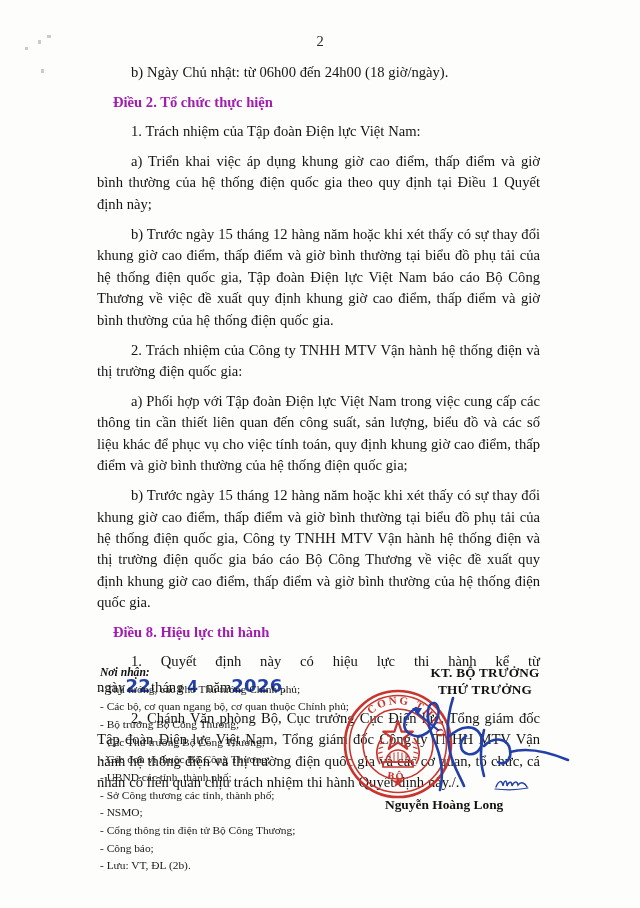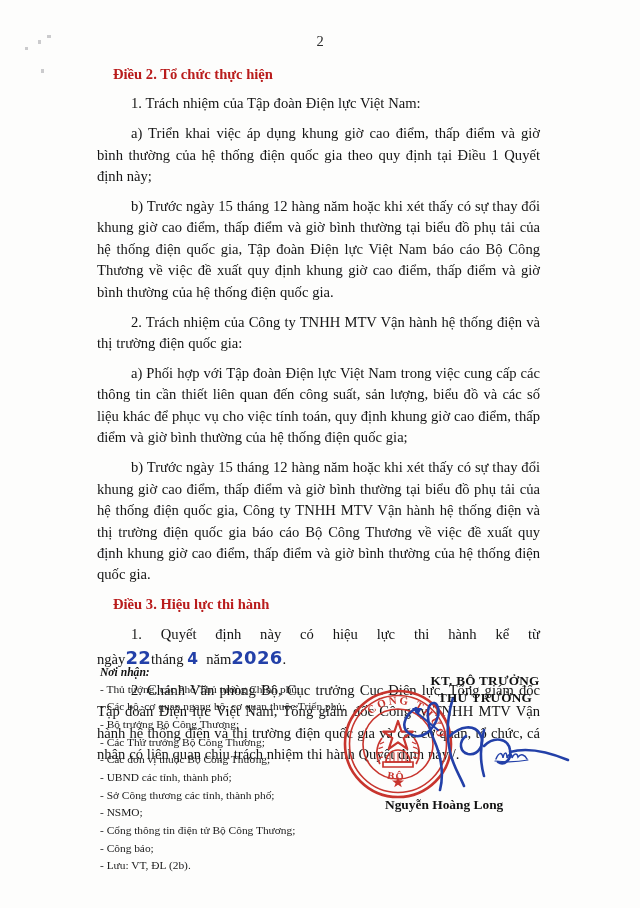--- a/index.html
+++ b/index.html
@@ -57,21 +57,21 @@
     color: #141414;
     word-spacing: .2px;
   }
 
   h3.heading {
     margin: 2px 0 8px 0;
     font-size: 14.6px;
     line-height: 1.45;
     font-weight: bold;
     text-indent: 16px;
-    color: #b91c1c;
+    color: #a21caf;
   }
 
   
   .ink {
     font-family: "DejaVu Sans", sans-serif;
     color: #2340a8;
     font-weight: 600;
     font-size: 18px;
     letter-spacing: .3px;
   }
@@ -116,21 +116,21 @@
   .recipients li {
     font-size: 11.4px;
     line-height: 1.55;
     color: #1a1a1a;
     white-space: nowrap;
   }
 
   .signblock {
     position: absolute;
     left: 385px;
-    top: 12px;
+    top: 4px;
     width: 200px;
     text-align: center;
   }
   .sign-line {
     font-size: 13.2px;
     font-weight: bold;
     letter-spacing: .25px;
     line-height: 1.32;
     color: #111111;
   }
@@ -170,31 +170,32 @@
 
   <div class="speck" style="left:25px;top:47px;width:3px;height:3px;"></div>
   <div class="speck" style="left:38px;top:40px;width:3px;height:4px;"></div>
   <div class="speck" style="left:47px;top:35px;width:4px;height:3px;"></div>
   <div class="speck" style="left:41px;top:69px;width:3px;height:4px;"></div>
 
   <div class="page-number">2</div>
 
   <div class="body-text">
 
+    <p class="para">b) Ngày Chủ nhật: từ 06h00 đến 24h00 (18 giờ/ngày).</p>
 
     <h3 class="heading">Điều 2. Tổ chức thực hiện</h3>
 
     <p class="para">1. Trách nhiệm của Tập đoàn Điện lực Việt Nam:</p>
     <p class="para">a) Triển khai việc áp dụng khung giờ cao điểm, thấp điểm và giờ bình thường của hệ thống điện quốc gia theo quy định tại Điều 1 Quyết định này;</p>
     <p class="para">b) Trước ngày 15 tháng 12 hàng năm hoặc khi xét thấy có sự thay đổi khung giờ cao điểm, thấp điểm và giờ bình thường tại biểu đồ phụ tải của hệ thống điện quốc gia, Tập đoàn Điện lực Việt Nam báo cáo Bộ Công Thương về việc đề xuất quy định khung giờ cao điểm, thấp điểm và giờ bình thường của hệ thống điện quốc gia.</p>
     <p class="para">2. Trách nhiệm của Công ty TNHH MTV Vận hành hệ thống điện và thị trường điện quốc gia:</p>
     <p class="para">a) Phối hợp với Tập đoàn Điện lực Việt Nam trong việc cung cấp các thông tin cần thiết liên quan đến công suất, sản lượng, biểu đồ và các số liệu khác để phục vụ cho việc tính toán, quy định khung giờ cao điểm, thấp điểm và giờ bình thường của hệ thống điện quốc gia;</p>
     <p class="para">b) Trước ngày 15 tháng 12 hàng năm hoặc khi xét thấy có sự thay đổi khung giờ cao điểm, thấp điểm và giờ bình thường tại biểu đồ phụ tải của hệ thống điện quốc gia, Công ty TNHH MTV Vận hành hệ thống điện và thị trường điện quốc gia báo cáo Bộ Công Thương về việc đề xuất quy định khung giờ cao điểm, thấp điểm và giờ bình thường của hệ thống điện quốc gia.</p>
 
-    <h3 class="heading">Điều 3. Hiệu lực thi hành</h3>
+    <h3 class="heading">Điều 8. Hiệu lực thi hành</h3>
 
     <p class="para">
       <span>1. Quyết định này có hiệu lực thi hành kể từ ngày</span><span class="ink">22</span><span>tháng</span>&nbsp;<span class="ink big">4</span>&nbsp;&nbsp;<span>năm</span><span class="ink">2026</span><span>.</span>
     </p>
 
     <p class="para"><span>2. Chánh Văn phòng Bộ, Cục trưởng Cục Điện lực, Tổng giám đốc Tập đoàn Điện lực Việt Nam, Tổng giám đốc Công ty TNHH MTV Vận hành hệ thống điện và thị trường điện quốc gia và các cơ quan, tổ chức, cá nhân có liên quan chịu trách nhiệm thi hành Quyết định này./.</span><span class="ink-flourish"><svg viewBox="0 0 38 14" width="38" height="14">
             <path d="M2 10 C5 3, 8 3, 9 9 C10 3, 13 2, 13 9 C15 4, 18 4, 18 9 C20 4, 23 4, 24 8 C27 4, 31 6, 33 10" fill="none" stroke="#2340a8" stroke-width="1.5" stroke-linecap="round"></path>
             <path d="M1 12 C10 13, 24 13, 34 11" fill="none" stroke="#2340a8" stroke-width="1.2" stroke-linecap="round"></path>
           </svg></span></p>
 
@@ -245,21 +246,21 @@
       <path d="M14 18 l10 0 l-4 7 Z" fill="#2340a8"></path>
     </svg>
   </div>
 
   <div class="footer">
 
     <div class="recipients">
       <div class="recipients-title">Nơi nhận:</div>
       <ul>
         <li>- Thủ tướng, các Phó Thủ tướng Chính phủ;</li>
-        <li>- Các bộ, cơ quan ngang bộ, cơ quan thuộc Triển phủ;</li>
+        <li>- Các bộ, cơ quan ngang bộ, cơ quan thuộc Chính phủ;</li>
         <li>- Bộ trưởng Bộ Công Thương;</li>
         <li>- Các Thứ trưởng Bộ Công Thương;</li>
         <li>- Các đơn vị thuộc Bộ Công Thương;</li>
         <li>- UBND các tỉnh, thành phố;</li>
         <li>- Sở Công thương các tỉnh, thành phố;</li>
         <li>- NSMO;</li>
         <li>- Cổng thông tin điện tử Bộ Công Thương;</li>
         <li>- Công báo;</li>
         <li>- Lưu: VT, ĐL (2b).</li>
       </ul>

